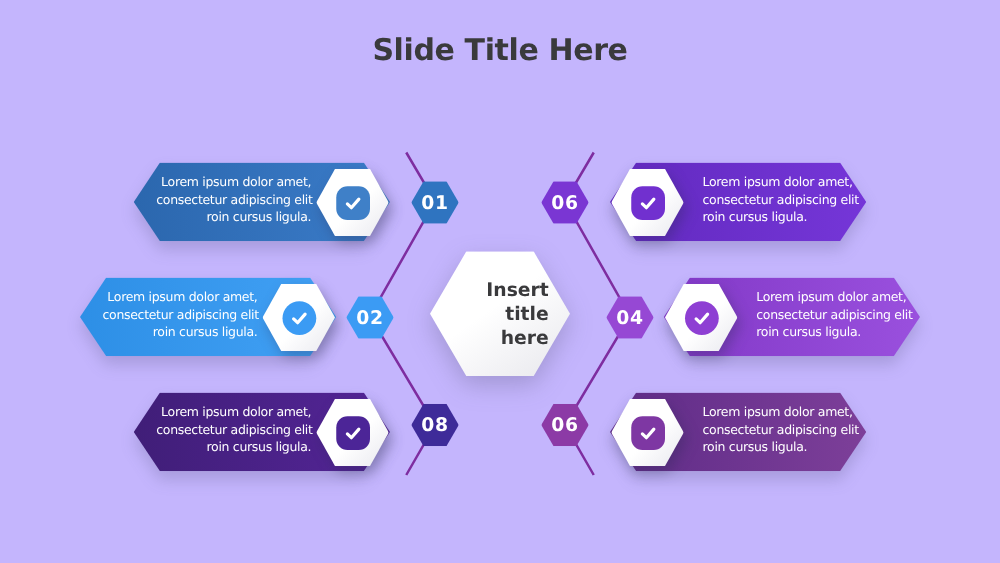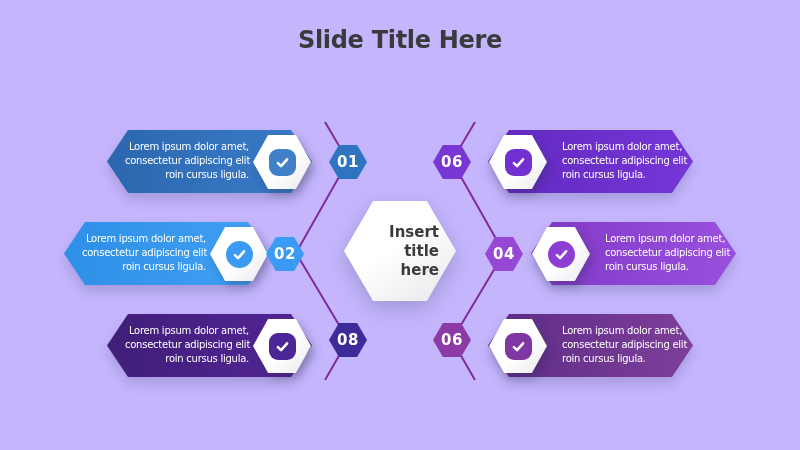--- a/index.html
+++ b/index.html
@@ -55,21 +55,21 @@
   .center-hex{
     width:100%;height:100%;
     clip-path:polygon(0 50%,26% 0,74% 0,100% 50%,74% 100%,26% 100%);
     background:linear-gradient(145deg,#ffffff 45%,#e7e7ec);
     display:flex;align-items:center;justify-content:center;text-align:right;
   }
   .center-label{width:78px;font-size:15px;font-weight:bold;color:#3a3a3c;line-height:19px;}
 
   
   .item1 .banner-wrap{left:107px;top:130px}.item1 .hexicon-wrap{left:253px;top:135px}.item1 .numhex-wrap{left:329px;top:145px}
-  .item2 .banner-wrap{left:64px;top:222px}.item2 .hexicon-wrap{left:210px;top:227px}.item2 .numhex-wrap{left:266px;top:237px}
+  .item2 .banner-wrap{left:64px;top:222px}.item2 .hexicon-wrap{left:210px;top:227px}.item2 .numhex-wrap{left:277px;top:237px}
   .item3 .banner-wrap{left:107px;top:314px}.item3 .hexicon-wrap{left:253px;top:319px}.item3 .numhex-wrap{left:329px;top:323px}
   .item4 .banner-wrap{left:488px;top:130px}.item4 .hexicon-wrap{left:489px;top:135px}.item4 .numhex-wrap{left:433px;top:145px}
   .item5 .banner-wrap{left:531px;top:222px}.item5 .hexicon-wrap{left:532px;top:227px}.item5 .numhex-wrap{left:485px;top:237px}
   .item6 .banner-wrap{left:488px;top:314px}.item6 .hexicon-wrap{left:489px;top:319px}.item6 .numhex-wrap{left:433px;top:323px}
 </style>
 </head>
 <body>
 
 <div class="slide">
 

